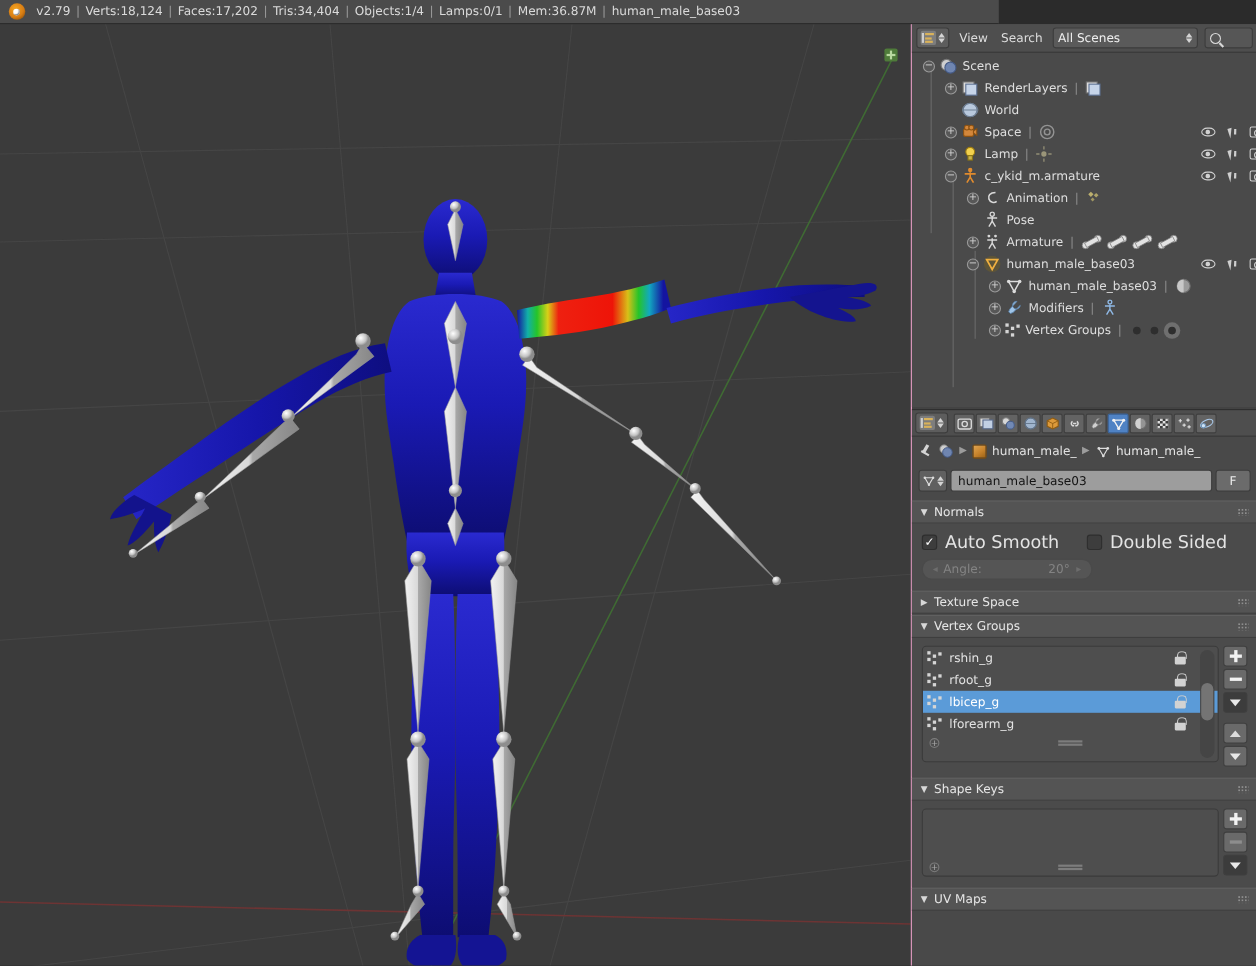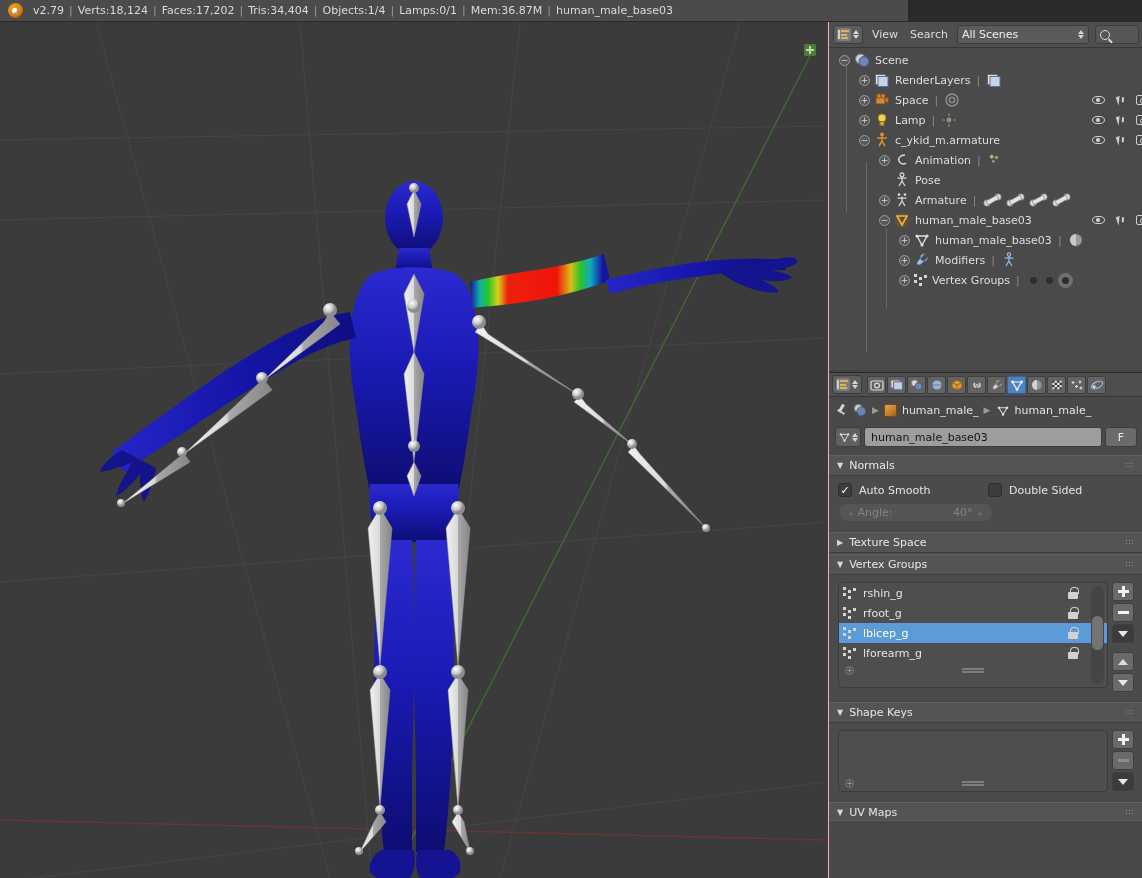--- a/index.html
+++ b/index.html
@@ -248,21 +248,21 @@
   .panel-body { background: #4b4b4b; padding: 7px 9px 9px 9px; }
 
   .chk-row { display: flex; align-items: center; gap: 7px; }
   .chk {
     width: 14px; height: 14px; border-radius: 3px;
     background: #3d3d3d; border: 1px solid #2e2e2e;
     display: flex; align-items: center; justify-content: center;
     color: #ffffff; font-size: 11px; line-height: 1;
   }
   .chk.on { background: #3d3d3d; }
-  .chk-label { font-size: 11px; color: #e4e4e4; }
+  .chk-label { font-size: 16px; color: #e4e4e4; }
   .slider-row {
     margin-top: 6px; height: 19px; width: 155px;
     background: #555555; border: 1px solid #4a4a4a;
     border-radius: 9px; display: flex; align-items: center;
     padding: 0 9px; color: #838383; font-size: 11px;
   }
   .slider-row .val { margin-left: auto; }
   .slider-row .lt, .slider-row .gt { color: #6d6d6d; font-size: 9px; }
 
   .list-wrap { display: flex; gap: 4px; }
@@ -563,20 +563,28 @@
           <rect x="4" y="4.5" width="10" height="10" fill="#c6d4e8" stroke="#5d7193"></rect>
         </svg>
         <span class="tlabel">RenderLayers</span>
         <span class="vbar">|</span>
         <svg class="ticon" viewBox="0 0 16 16">
           <rect x="1.5" y="2.5" width="10" height="10" fill="#dcdcdc" stroke="#6c6c6c"></rect>
           <rect x="4" y="4.5" width="10" height="10" fill="#c6d4e8" stroke="#5d7193"></rect>
         </svg>
       </div>
 
+      <div class="trow" style="padding-left:30px;">
+        <div class="expander none"></div>
+        <svg class="ticon" viewBox="0 0 16 16">
+          <circle cx="8" cy="8" r="6.2" fill="#b9c9dd" stroke="#6f7f94"></circle>
+          <path d="M2,8 h12 M8,2 a7,6 0 0 1 0,12 a7,6 0 0 1 0,-12" fill="none" stroke="#6f7f94" stroke-width="0.9"></path>
+        </svg>
+        <span class="tlabel">World</span>
+      </div>
 
       <div class="trow" style="padding-left:30px;">
         <div class="expander">+</div>
         <svg class="ticon" viewBox="0 0 16 16">
           <rect x="2" y="5" width="9" height="7" rx="1.5" fill="#d3873b" stroke="#8c5212"></rect>
           <circle cx="5" cy="4" r="2.2" fill="#d3873b" stroke="#8c5212"></circle>
           <circle cx="9" cy="4" r="2.2" fill="#d3873b" stroke="#8c5212"></circle>
           <path d="M11,7 L14,5 L14,11 L11,9 Z" fill="#d3873b" stroke="#8c5212"></path>
         </svg>
         <span class="tlabel">Space</span>
@@ -919,21 +927,21 @@
             <span class="chk-label">Auto Smooth</span>
           </div>
           <div class="chk-row">
             <div class="chk"></div>
             <span class="chk-label">Double Sided</span>
           </div>
         </div>
         <div class="slider-row">
           <span class="lt">◂</span>
           <span style="margin-left:5px;">Angle:</span>
-          <span class="val">40°</span>
+          <span class="val">20°</span>
           <span class="gt" style="margin-left:6px;">▸</span>
         </div>
       </div>
     </div>
 
     <div class="panel">
       <div class="panel-head">
         <span class="tri">▶</span>
         <span>Texture Space</span>
         <span class="grip"></span>

